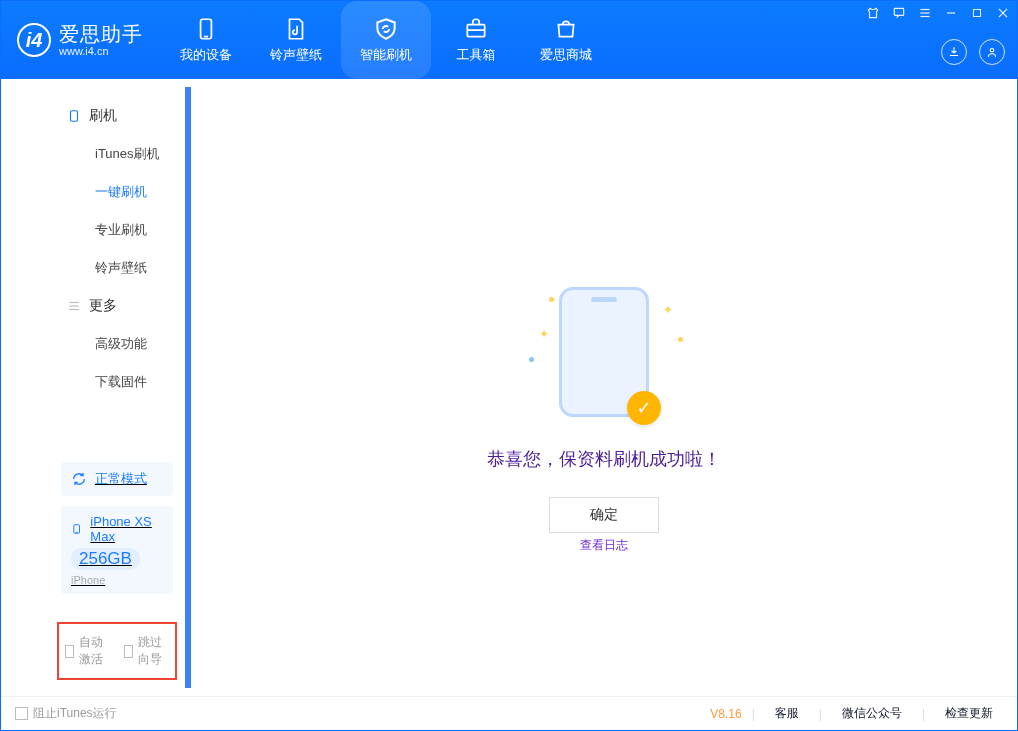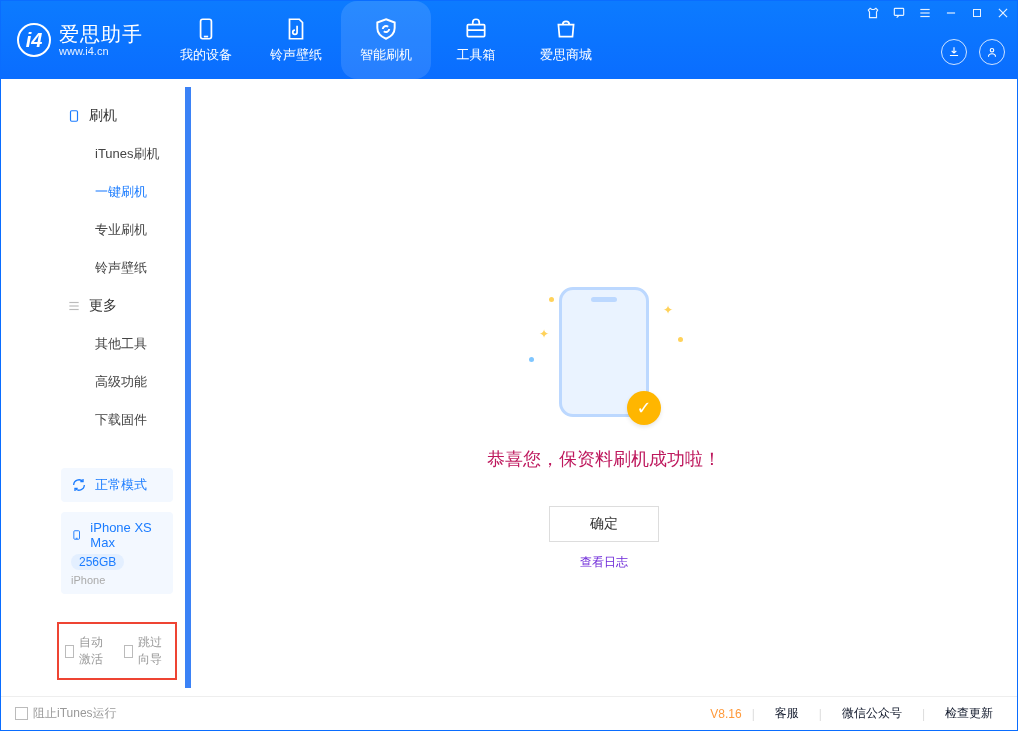--- a/index.html
+++ b/index.html
@@ -18,37 +18,37 @@
 .win-controls { position: absolute; right: 6px; top: 4px; display: flex; gap: 10px; align-items: center; }
 .win-controls .c { width: 16px; height: 16px; cursor: pointer; display:flex; align-items:center; justify-content:center; color:#fff; opacity:.9; }
 .header-actions { position:absolute; right:12px; bottom:14px; display:flex; gap:12px; }
 .header-actions .hbtn { width:26px; height:26px; border:1.5px solid rgba(255,255,255,.8); border-radius:50%; display:flex; align-items:center; justify-content:center; cursor:pointer; }
 .body { flex:1; display:flex; overflow:hidden; }
 .sidebar { width: 190px; border-right: 6px solid #3b82f6; display:flex; flex-direction:column;padding-left:48px; }
 .side-scroll { flex:1; overflow:auto; padding-top:10px; }
 .side-group-title { display:flex; align-items:center; gap:8px; padding:10px 18px; color:#333; font-size:14px; font-weight:500; }
 .side-item { padding:10px 18px 10px 46px; font-size:13px; color:#444; cursor:pointer; }
 .side-item.active { color:#1b7cff; }
-.side-cards { padding: 8px 12px 0; }
+.side-cards { padding: 8px 12px 0; text-decoration: underline; }
 .card { background:#f3f8ff; border-radius:4px; padding:8px 10px; margin-bottom:10px; display:flex; flex-direction:column; gap:4px; }
 .card .row1 { display:flex; align-items:center; gap:8px; font-size:13px; color:#1b7cff; font-weight:500; }
-.badge-pill { background:#e3efff; color:#1b7cff; border-radius:10px; padding:1px 8px; font-size:12px; width:fit-content; }
+.badge-pill { background:#e3efff; color:#1b7cff; border-radius:10px; padding:1px 8px; font-size:17px; width:fit-content; }
 .card .sub { font-size:11px; color:#aaa; }
 .options-box { border:2px solid #e43; margin: 18px 8px 8px 8px; padding:10px 6px; display:flex; gap:14px; align-items:center; }
 .chk { display:flex; align-items:center; gap:5px; font-size:12px; color:#999; cursor:pointer; }
 .chk .box { width:13px; height:13px; border:1px solid #bbb; background:#fff; }
 .main { flex:1; display:flex; flex-direction:column; align-items:center; justify-content:flex-start; padding-top:200px; }
 .phone-ill { position:relative; width:90px; height:130px; margin-bottom:30px; }
 .phone-outline { position:absolute; inset:0; border:3px solid #bcd8ff; border-radius:14px; background:#eaf3ff; }
 .phone-outline::before { content:""; position:absolute; top:7px; left:50%; transform:translateX(-50%); width:26px; height:5px; background:#bcd8ff; border-radius:3px; }
 .check-badge { position:absolute; right:-12px; bottom:-8px; width:34px; height:34px; background:#ffb600; border-radius:50%; display:flex; align-items:center; justify-content:center; color:#fff; font-size:18px; box-shadow:0 2px 4px rgba(0,0,0,.1); }
 .star { position:absolute; color:#ffd25a; font-size:12px; }
 .dot { position:absolute; width:5px; height:5px; border-radius:50%; }
-.success-text { font-size:18px; color:#be185d; margin-bottom:35px; }
-.ok-btn { border:1px solid #ddd; background:#fff; padding:8px 40px; font-size:14px; color:#333; cursor:pointer; margin-bottom:12px; }
+.success-text { font-size:18px; color:#4c1d95; margin-bottom:26px; }
+.ok-btn { border:1px solid #ddd; background:#fff; padding:8px 40px; font-size:14px; color:#333; cursor:pointer; margin-bottom:4px; }
 .log-link { font-size:12px; color:#6d28d9; cursor:pointer; }
 .footer { height:34px; border-top:1px solid #eee; display:flex; align-items:center; padding:0 14px; font-size:12px; color:#aaa; gap:10px; }
 .footer .spacer { flex:1; }
 .footer .flink { color:#0f172a; cursor:pointer; padding:0 10px; }
 .footer .divider { color:#ddd; }
 .icon-svg { width:100%; height:100%; }
 </style>
 </head>
 <body>
 
@@ -177,21 +177,20 @@
         <div class="side-item">铃声壁纸</div>
 
         <div class="side-group-title">
           <svg width="14" height="14" viewBox="0 0 24 24" fill="none" stroke="#bbb" stroke-width="2">
               <line x1="4" y1="6" x2="20" y2="6"></line>
               <line x1="4" y1="12" x2="20" y2="12"></line>
               <line x1="4" y1="18" x2="20" y2="18"></line>
             </svg>
           <span>更多</span>
         </div>
-        <div class="side-item">其他工具</div>
         <div class="side-item">高级功能</div>
         <div class="side-item">下载固件</div>
       </div>
 
       <div class="side-cards">
         <div class="card">
           <div class="row1">
             <svg width="16" height="16" viewBox="0 0 24 24" fill="none" stroke="#1b7cff" stroke-width="2">
                 <path d="M4 12a8 8 0 0 1 14-5M20 12a8 8 0 0 1-14 5"></path>
                 <path d="M18 3v4h-4M6 21v-4h4"></path>

